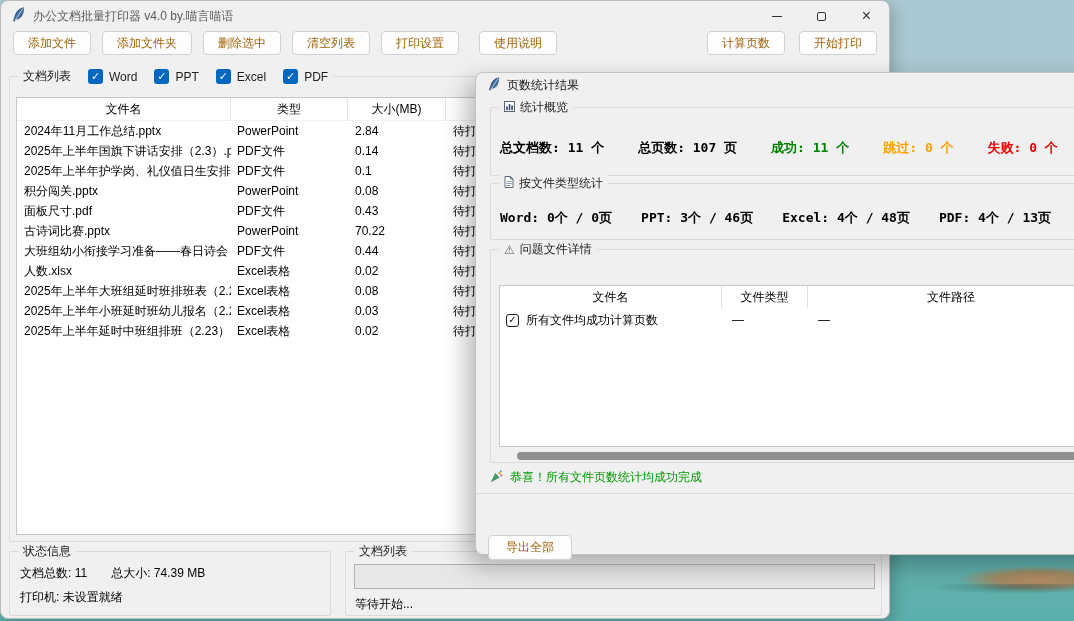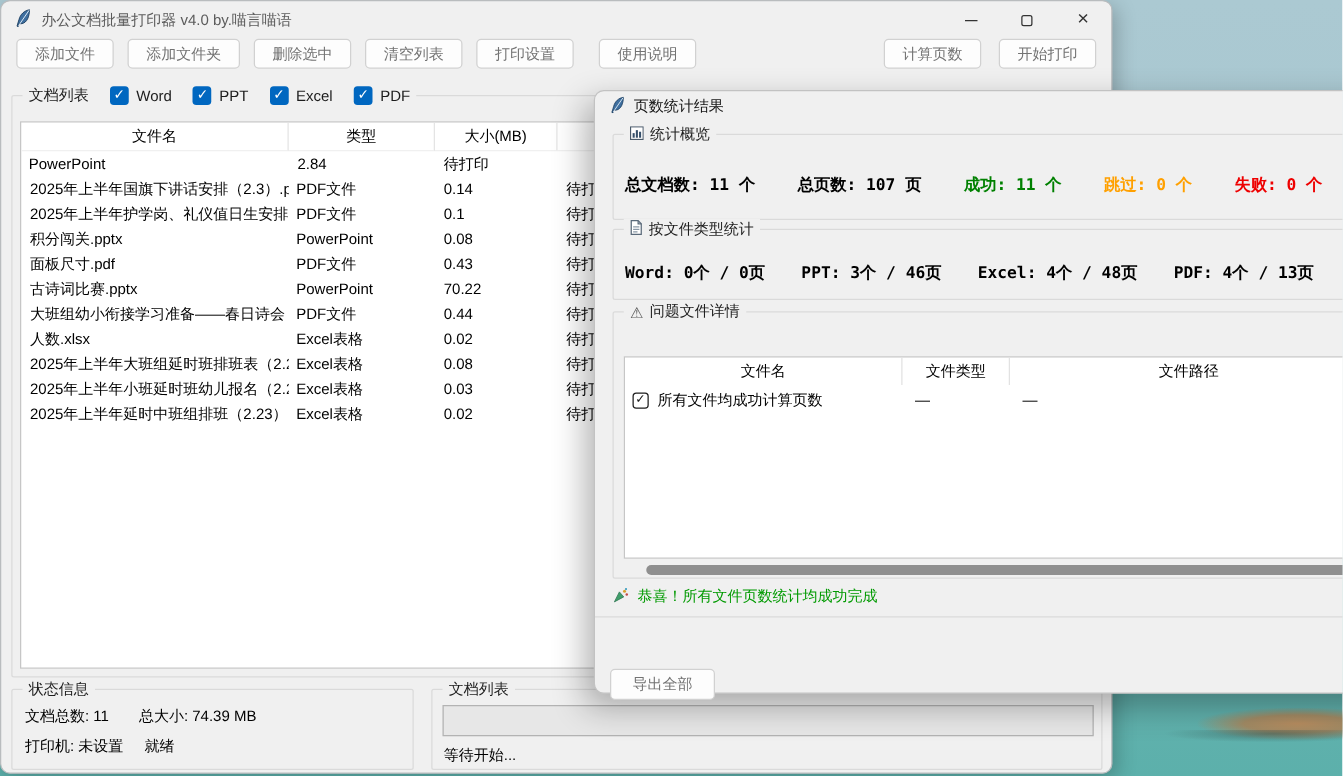--- a/index.html
+++ b/index.html
@@ -19,21 +19,21 @@
   .titlebar { height:30px; display:flex; align-items:center; padding-left:11px; gap:8px; }
   .titlebar-title { color:#5b5b5b; font-size:12px; }
   .win-controls { margin-left:auto; display:flex; height:30px; }
   .win-ctrl { width:45px; height:30px; display:flex; align-items:center; justify-content:center; color:#333; }
   .min-glyph { width:10px; height:1px; background:#333; display:inline-block; }
   .max-glyph { width:9px; height:9px; border:1px solid #333; border-radius:2px; display:inline-block; }
   .close-glyph { font-size:16px; line-height:1; color:#333; }
 
   .toolbar { position:absolute; left:0; top:29px; width:100%; height:26px; display:flex; align-items:center; padding:0 12px; gap:11px; }
   .btn { height:24px; background:#fdfdfd; border:1px solid #d1d1d1; border-radius:4px; font-size:12px;
-         padding:0 14px; display:inline-flex; align-items:center; justify-content:center; color:#737373;
+         padding:0 14px; display:inline-flex; align-items:center; justify-content:center; color:#a16207;
          font-family:inherit; white-space:nowrap; }
   .btn-gap { margin-left:9px; }
   .toolbar-right { margin-left:auto; display:flex; gap:14px; }
 
   
   .groupbox { position:absolute; border:1px solid #dadada; border-radius:2px; }
   .gb-legend { position:absolute; top:-9px; left:8px; background:#f0f0f0; padding:0 5px; height:17px;
                display:flex; align-items:center; gap:5px; font-size:12px; color:#1c1c1c; white-space:nowrap; }
 
   
@@ -52,21 +52,21 @@
   .cell { display:flex; align-items:center; overflow:hidden; white-space:nowrap; }
   .cell.name { padding-left:7px; }
   .cell.type { padding-left:6px; }
   .cell.size { padding-left:7px; }
   .cell.status { padding-left:7px; }
 
   
   .status-group { left:8px; top:550px; width:322px; height:65px; }
   .status-line { position:absolute; left:10px; display:flex; white-space:nowrap; }
   .status-line.l1 { top:13px; gap:24px; }
-  .status-line.l2 { top:37px; gap:17px; }
+  .status-line.l2 { top:37px; }
   .progress-group { left:344px; top:550px; width:537px; height:65px; }
   .progress-track { position:absolute; left:8px; top:12px; width:521px; height:25px; background:#e7e7e7; border:1px solid #b3b3b3; }
   .progress-fill { height:100%; background:#06b025; width:0; }
   .progress-text { position:absolute; left:9px; top:44px; white-space:nowrap; }
 
   
   .dialog { position:absolute; left:475px; top:72px; width:640px; height:483px; background:#f0f0f0;
             border:1px solid #c2c2c2; border-radius:8px 8px 8px 8px; box-shadow:-7px 10px 26px rgba(0,0,0,.3); z-index:10; }
   .dialog-titlebar { height:25px; display:flex; align-items:center; gap:7px; padding-left:12px; }
   .dialog-title { font-size:12px; color:#141414; }
@@ -168,20 +168,21 @@
     </div>
     <div class="list-box">
       <div class="list-header">
           <div class="header-cell">文件名</div>
           <div class="header-cell">类型</div>
           <div class="header-cell">大小(MB)</div>
           <div class="header-cell"></div>
         </div>
       <div>
           <div class="list-row">
+            <div class="cell name">2024年11月工作总结.pptx</div>
             <div class="cell type">PowerPoint</div>
             <div class="cell size">2.84</div>
             <div class="cell status">待打印</div>
           </div>
           <div class="list-row">
             <div class="cell name">2025年上半年国旗下讲话安排（2.3）.p</div>
             <div class="cell type">PDF文件</div>
             <div class="cell size">0.14</div>
             <div class="cell status">待打印</div>
           </div>

